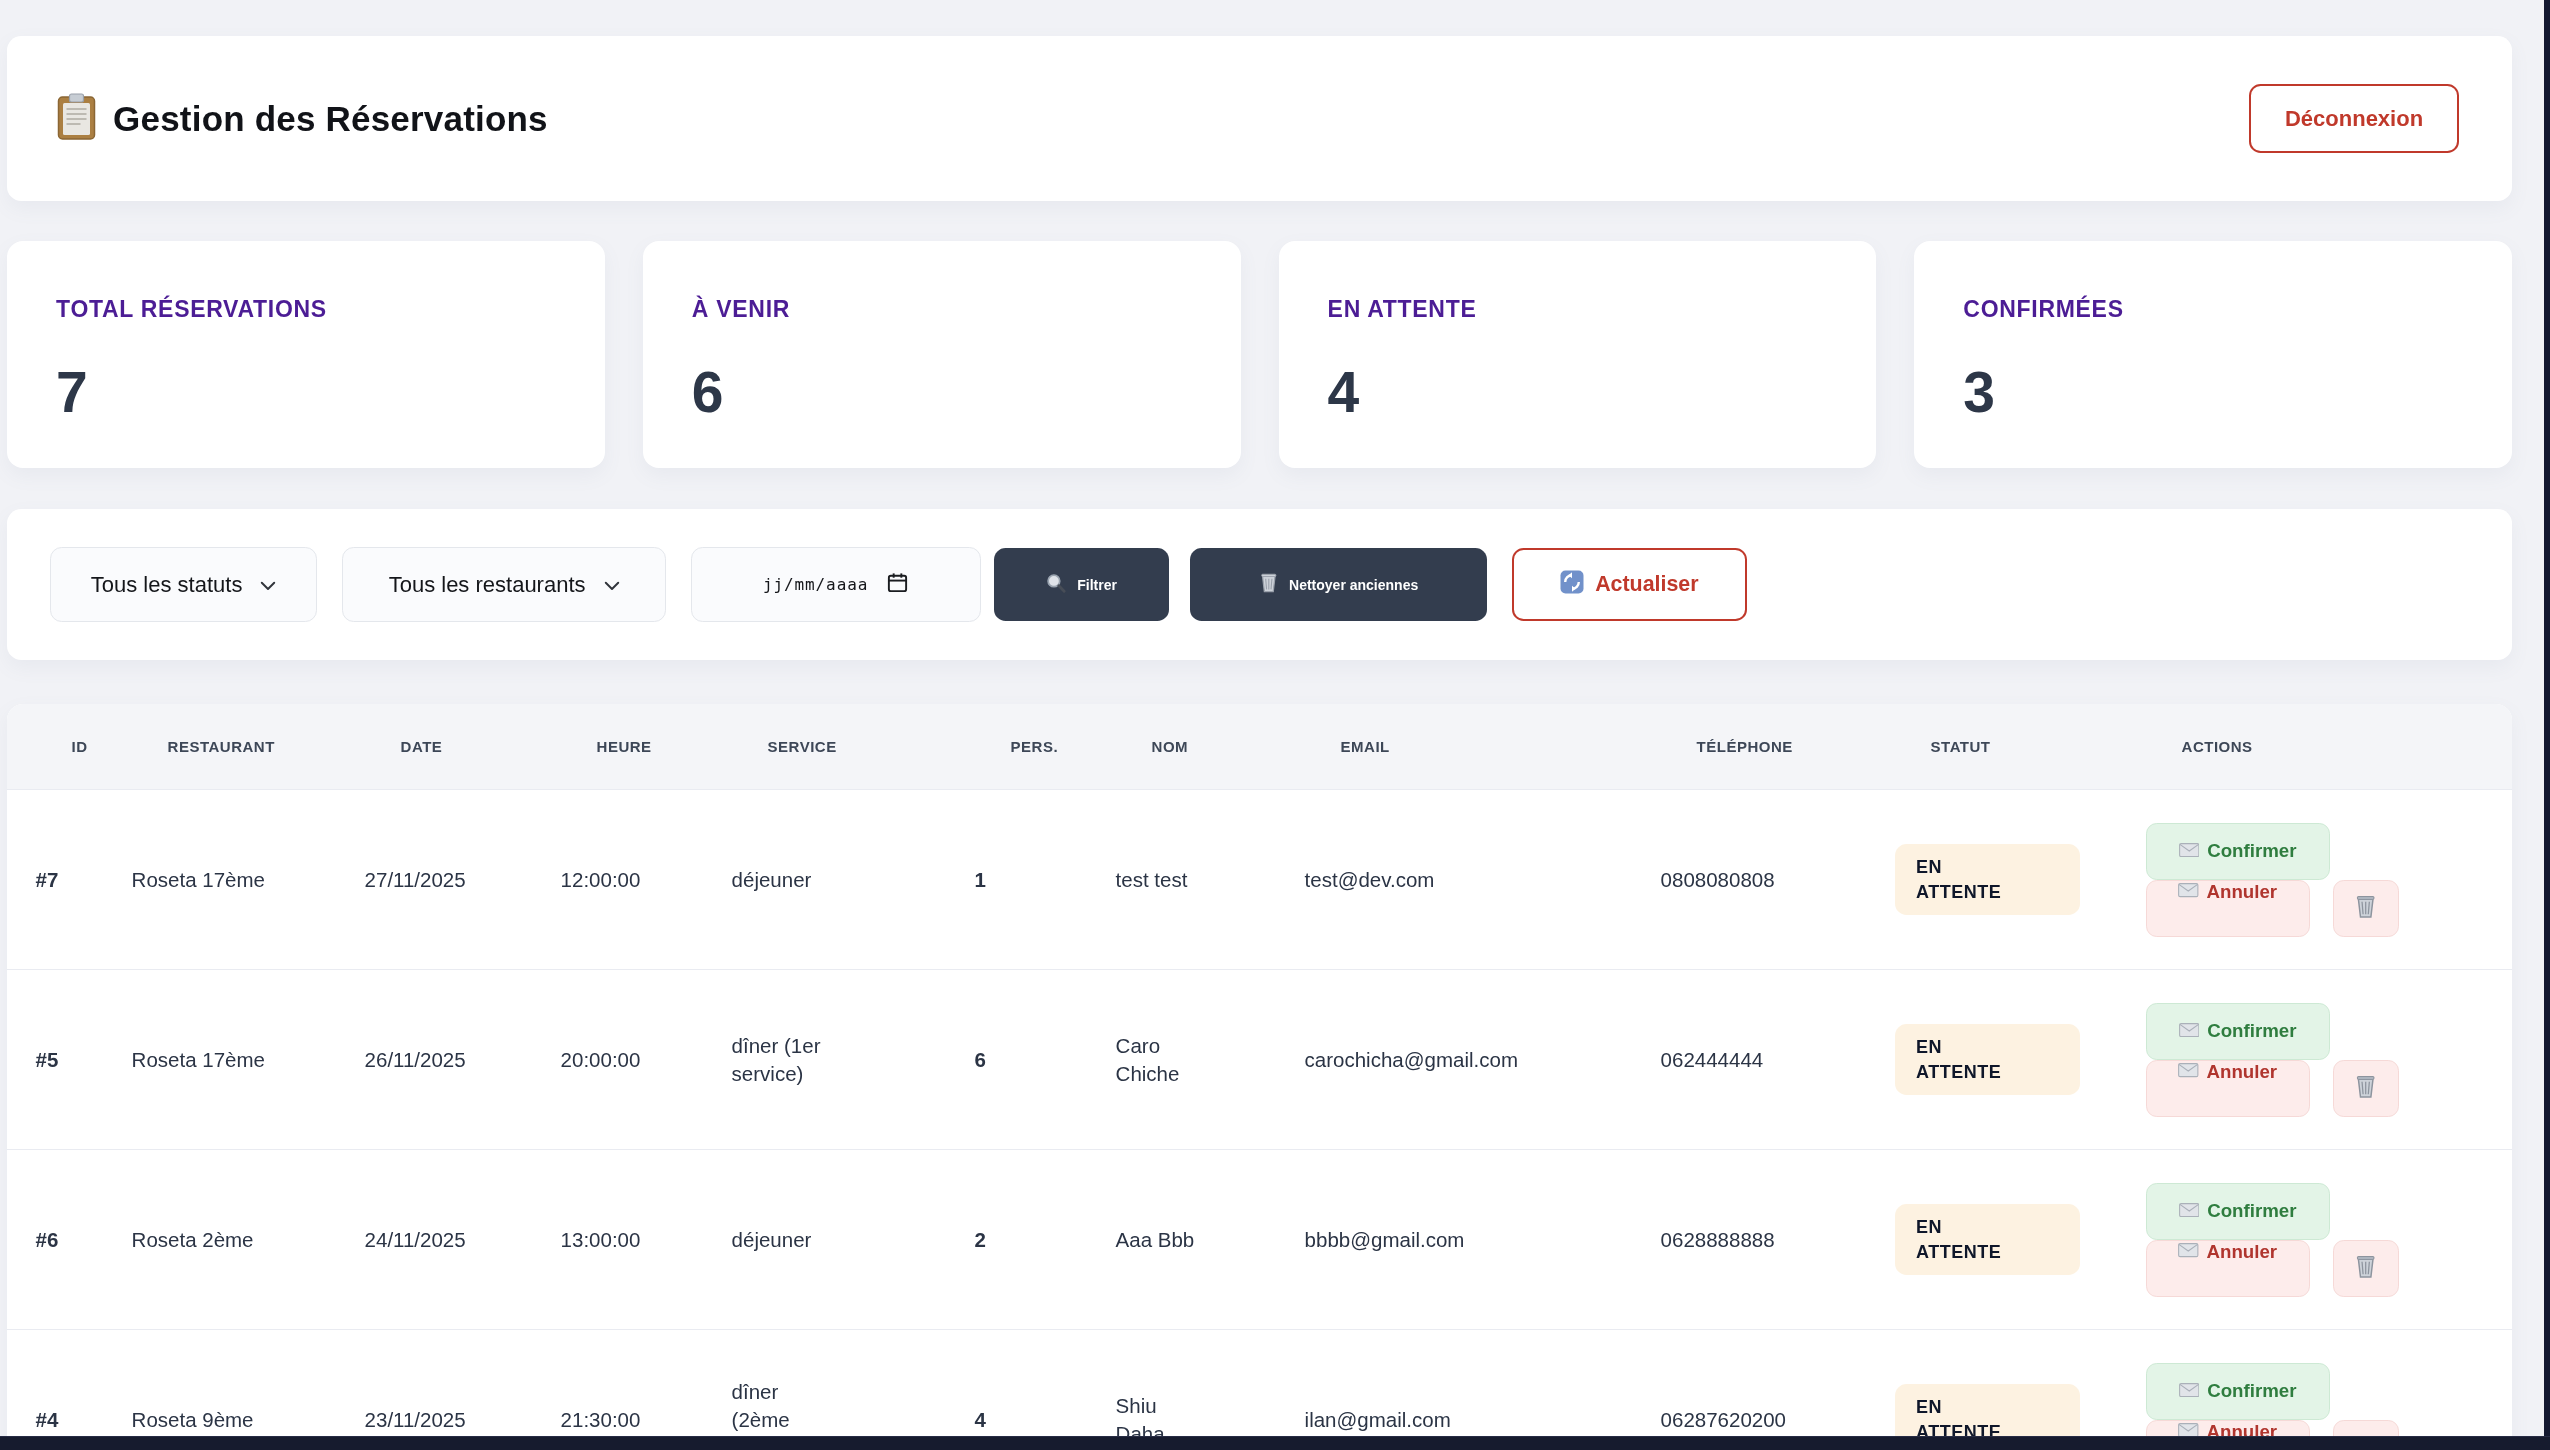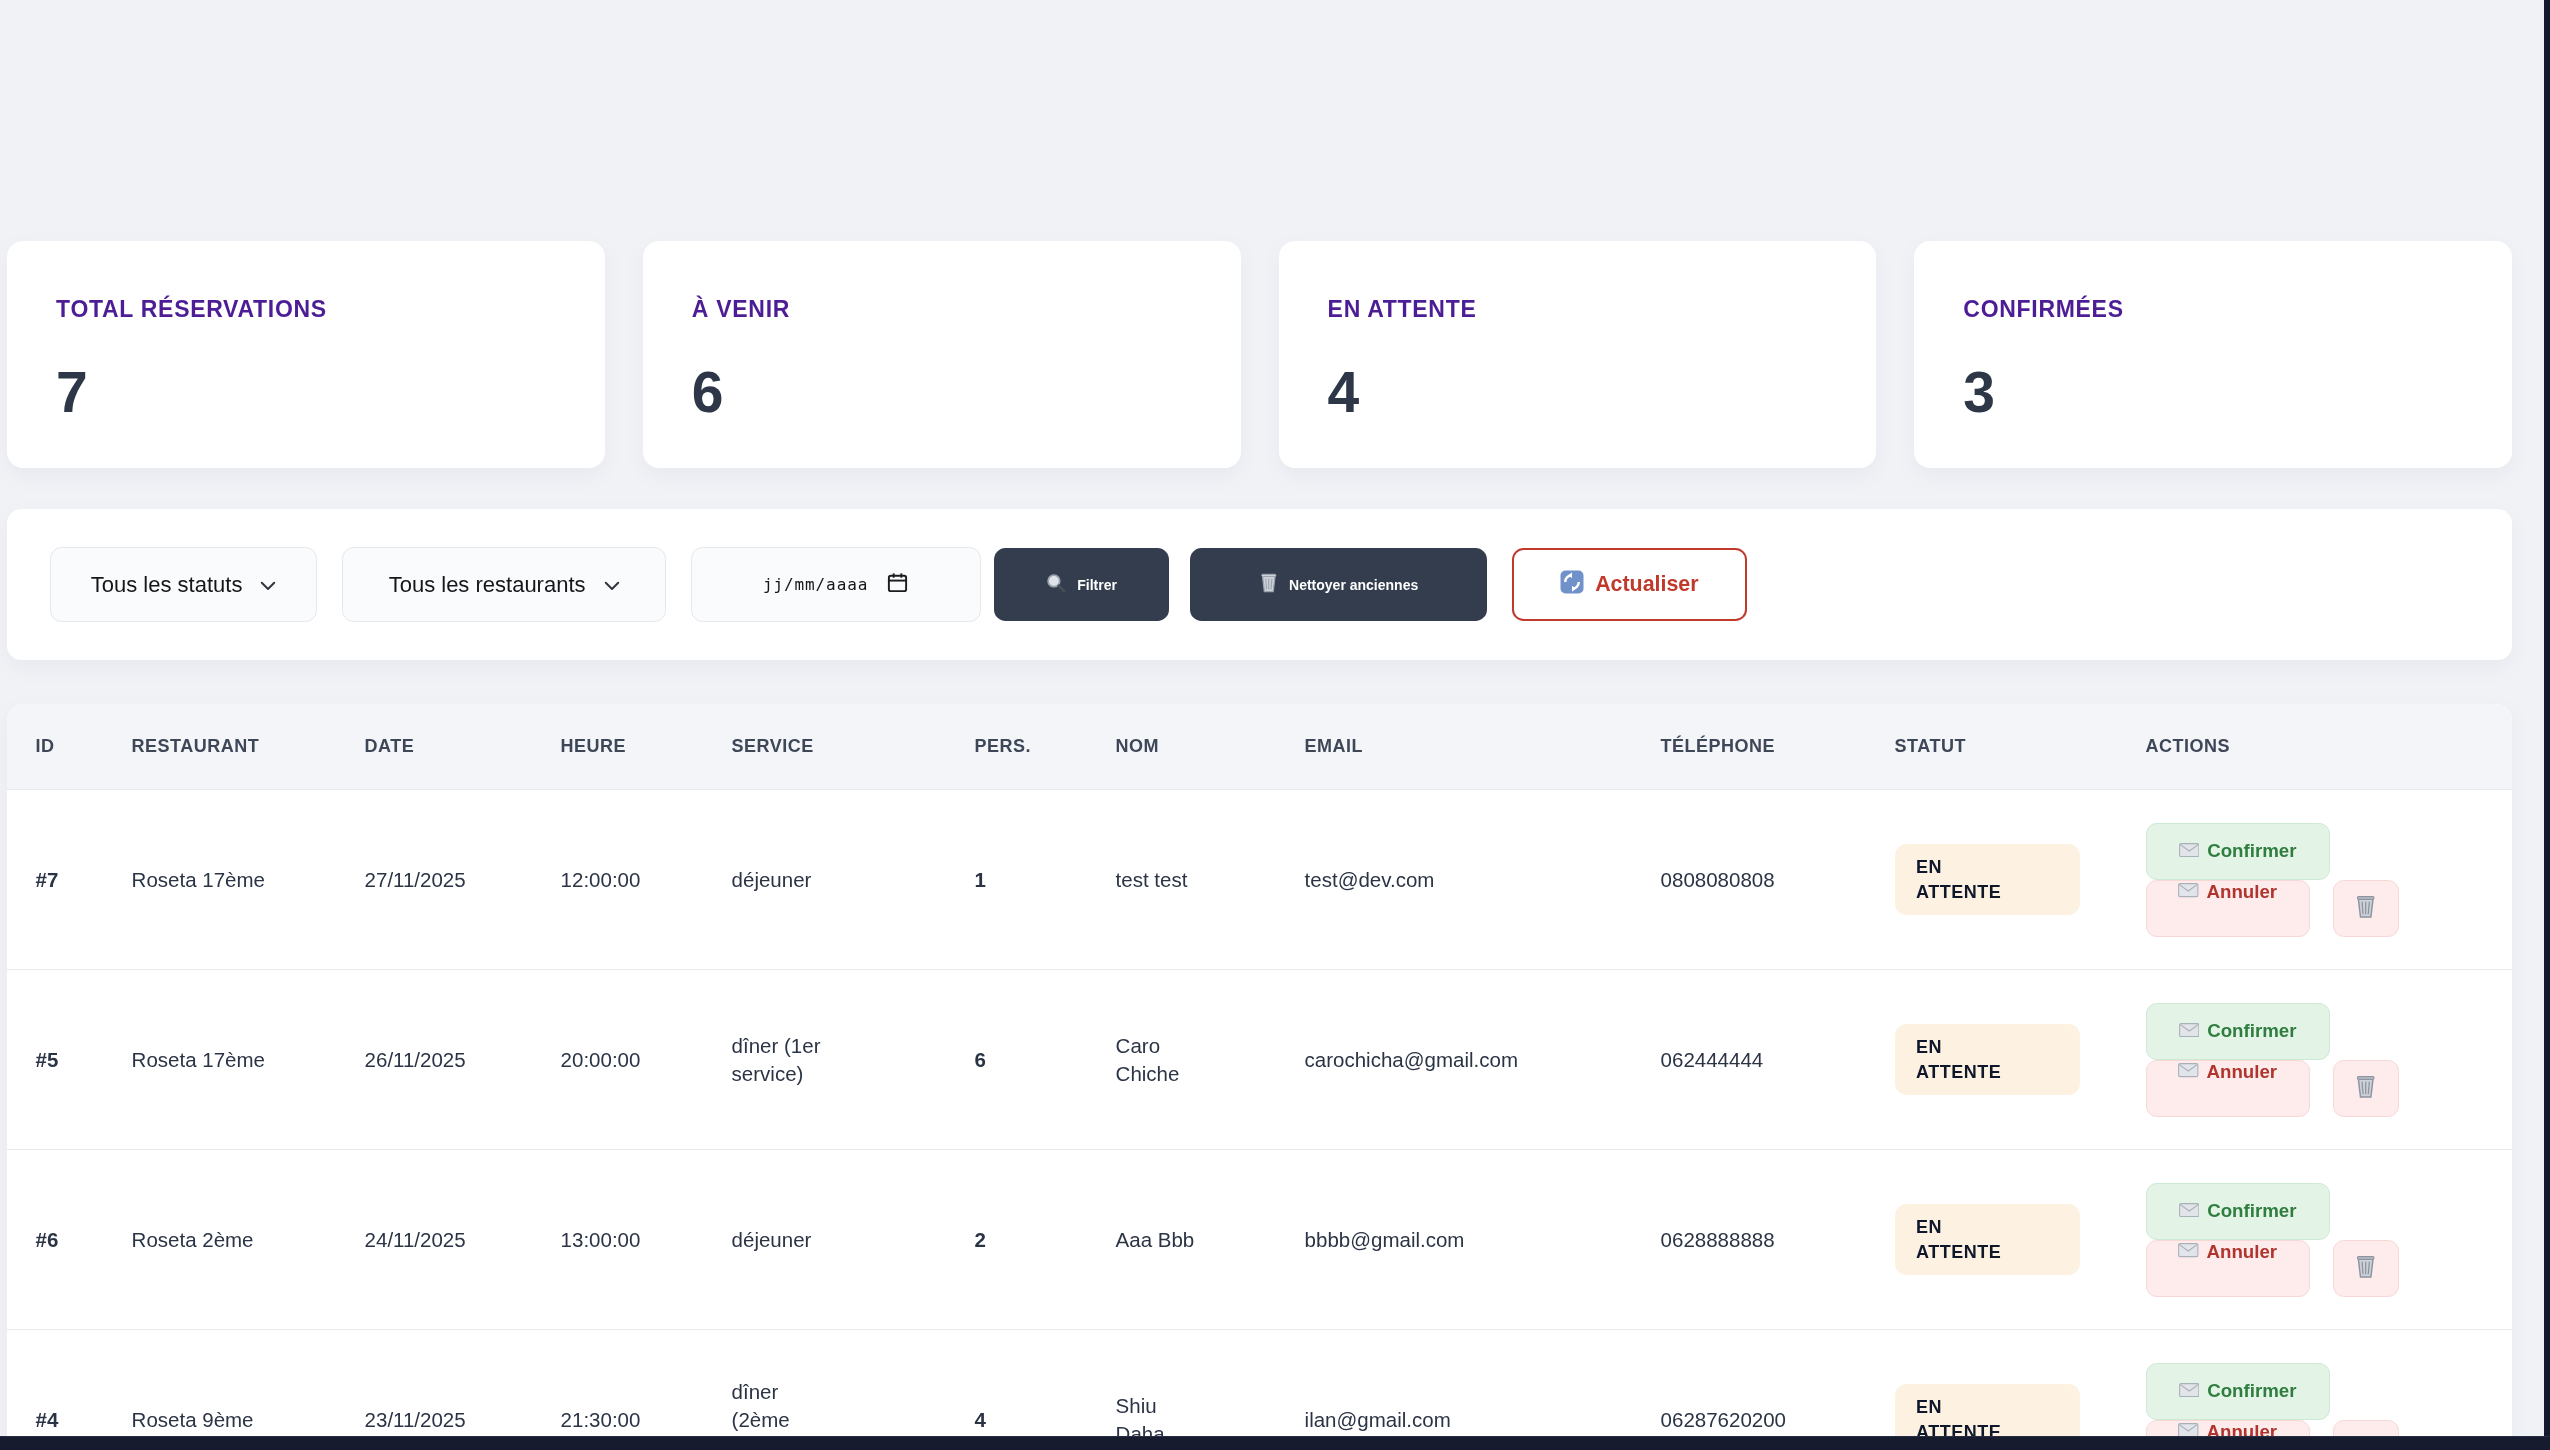--- a/index.html
+++ b/index.html
@@ -49,21 +49,21 @@
   .btn-actualiser { height:73px; width:235px; background:#fff; border:2.7px solid #c0392b; color:#c0392b;
     border-radius:11.6px; font-size:21.4px; font-weight:700; display:flex; align-items:center; justify-content:center;
     gap:10.7px; cursor:pointer; font-family:inherit; }
 
   
   .table-card { position:absolute; top:704px; left:0; right:0; height:746px;
     background:#fff; border-radius:16px 16px 0 0; box-shadow:0 7.1px 19.6px rgba(120,130,160,0.07); overflow:hidden; }
   .tgrid { display:grid; grid-template-columns:96px 233px 196px 171px 243px 141px 189px 356px 234px 251px 1fr;
     padding-left:28.5px; align-items:center; }
   .thead { height:86px; background:#f4f5f8; border-bottom:1.8px solid #e9ebf1; }
-  .th { font-size:18px; font-weight:800; color:#3d4757; letter-spacing:0.5px; text-transform:uppercase; }
+  .th { font-size:15px; font-weight:800; color:#3d4757; letter-spacing:0.5px; text-transform:uppercase;margin-left:36px; }
   .trow { height:180px; border-bottom:1.8px solid #e9ebf1; }
   .td { font-size:20.5px; color:#2b3445; line-height:1.35; padding-right:27px; }
   .td.bold { font-weight:700; }
   .td.service { max-width:135px; }
   .td.nom { max-width:114px; }
   .status-badge { display:inline-block; width:185px; background:#fdf2e1; border-radius:11.6px;
     padding:11.6px 0 11.6px 21.4px; font-size:18px; font-weight:800; color:#0f172a; letter-spacing:0.5px;
     line-height:1.35; }
   .badge-line { display:block; }
   .actions-cell { display:flex; flex-direction:column; align-items:flex-start; }
@@ -76,20 +76,37 @@
     gap:8px; cursor:pointer; font-family:inherit; }
   .btn-trash { height:57px; width:66px; background:#fdeceb; border:1.8px solid #f6d9d7; border-radius:10.7px;
     display:flex; align-items:center; justify-content:center; cursor:pointer; }
   .icon { display:inline-block; vertical-align:middle; }
 </style>
 </head>
 <body>
 
 <div class="content">
 
+  <div class="card header-card">
+    <div class="title-wrap">
+      <span class="icon">
+        <svg width="41" height="48" viewBox="0 0 40 48">
+          <rect x="2" y="4" width="36" height="42" rx="4" fill="#ab7f42" stroke="#8a6634" stroke-width="1.5"></rect>
+          <rect x="6.5" y="10" width="27" height="32" rx="1.5" fill="#e9e7e2"></rect>
+          <rect x="13" y="1" width="14" height="8" rx="2" fill="#c7cdd4" stroke="#99a0aa" stroke-width="1.2"></rect>
+          <rect x="10" y="15" width="20" height="2" fill="#bdbab2"></rect>
+          <rect x="10" y="20" width="20" height="2" fill="#bdbab2"></rect>
+          <rect x="10" y="25" width="20" height="2" fill="#bdbab2"></rect>
+          <rect x="10" y="30" width="14" height="2" fill="#bdbab2"></rect>
+        </svg>
+      </span>
+      <h1 class="page-title">Gestion des Réservations</h1>
+    </div>
+    <button class="logout-btn">Déconnexion</button>
+  </div>
 
   <div class="stats" id="stats-row">
       <div class="stat-card">
         <div class="stat-label">TOTAL RÉSERVATIONS</div>
         <div class="stat-value">7</div>
       </div>
       <div class="stat-card">
         <div class="stat-label">À VENIR</div>
         <div class="stat-value">6</div>
       </div>

